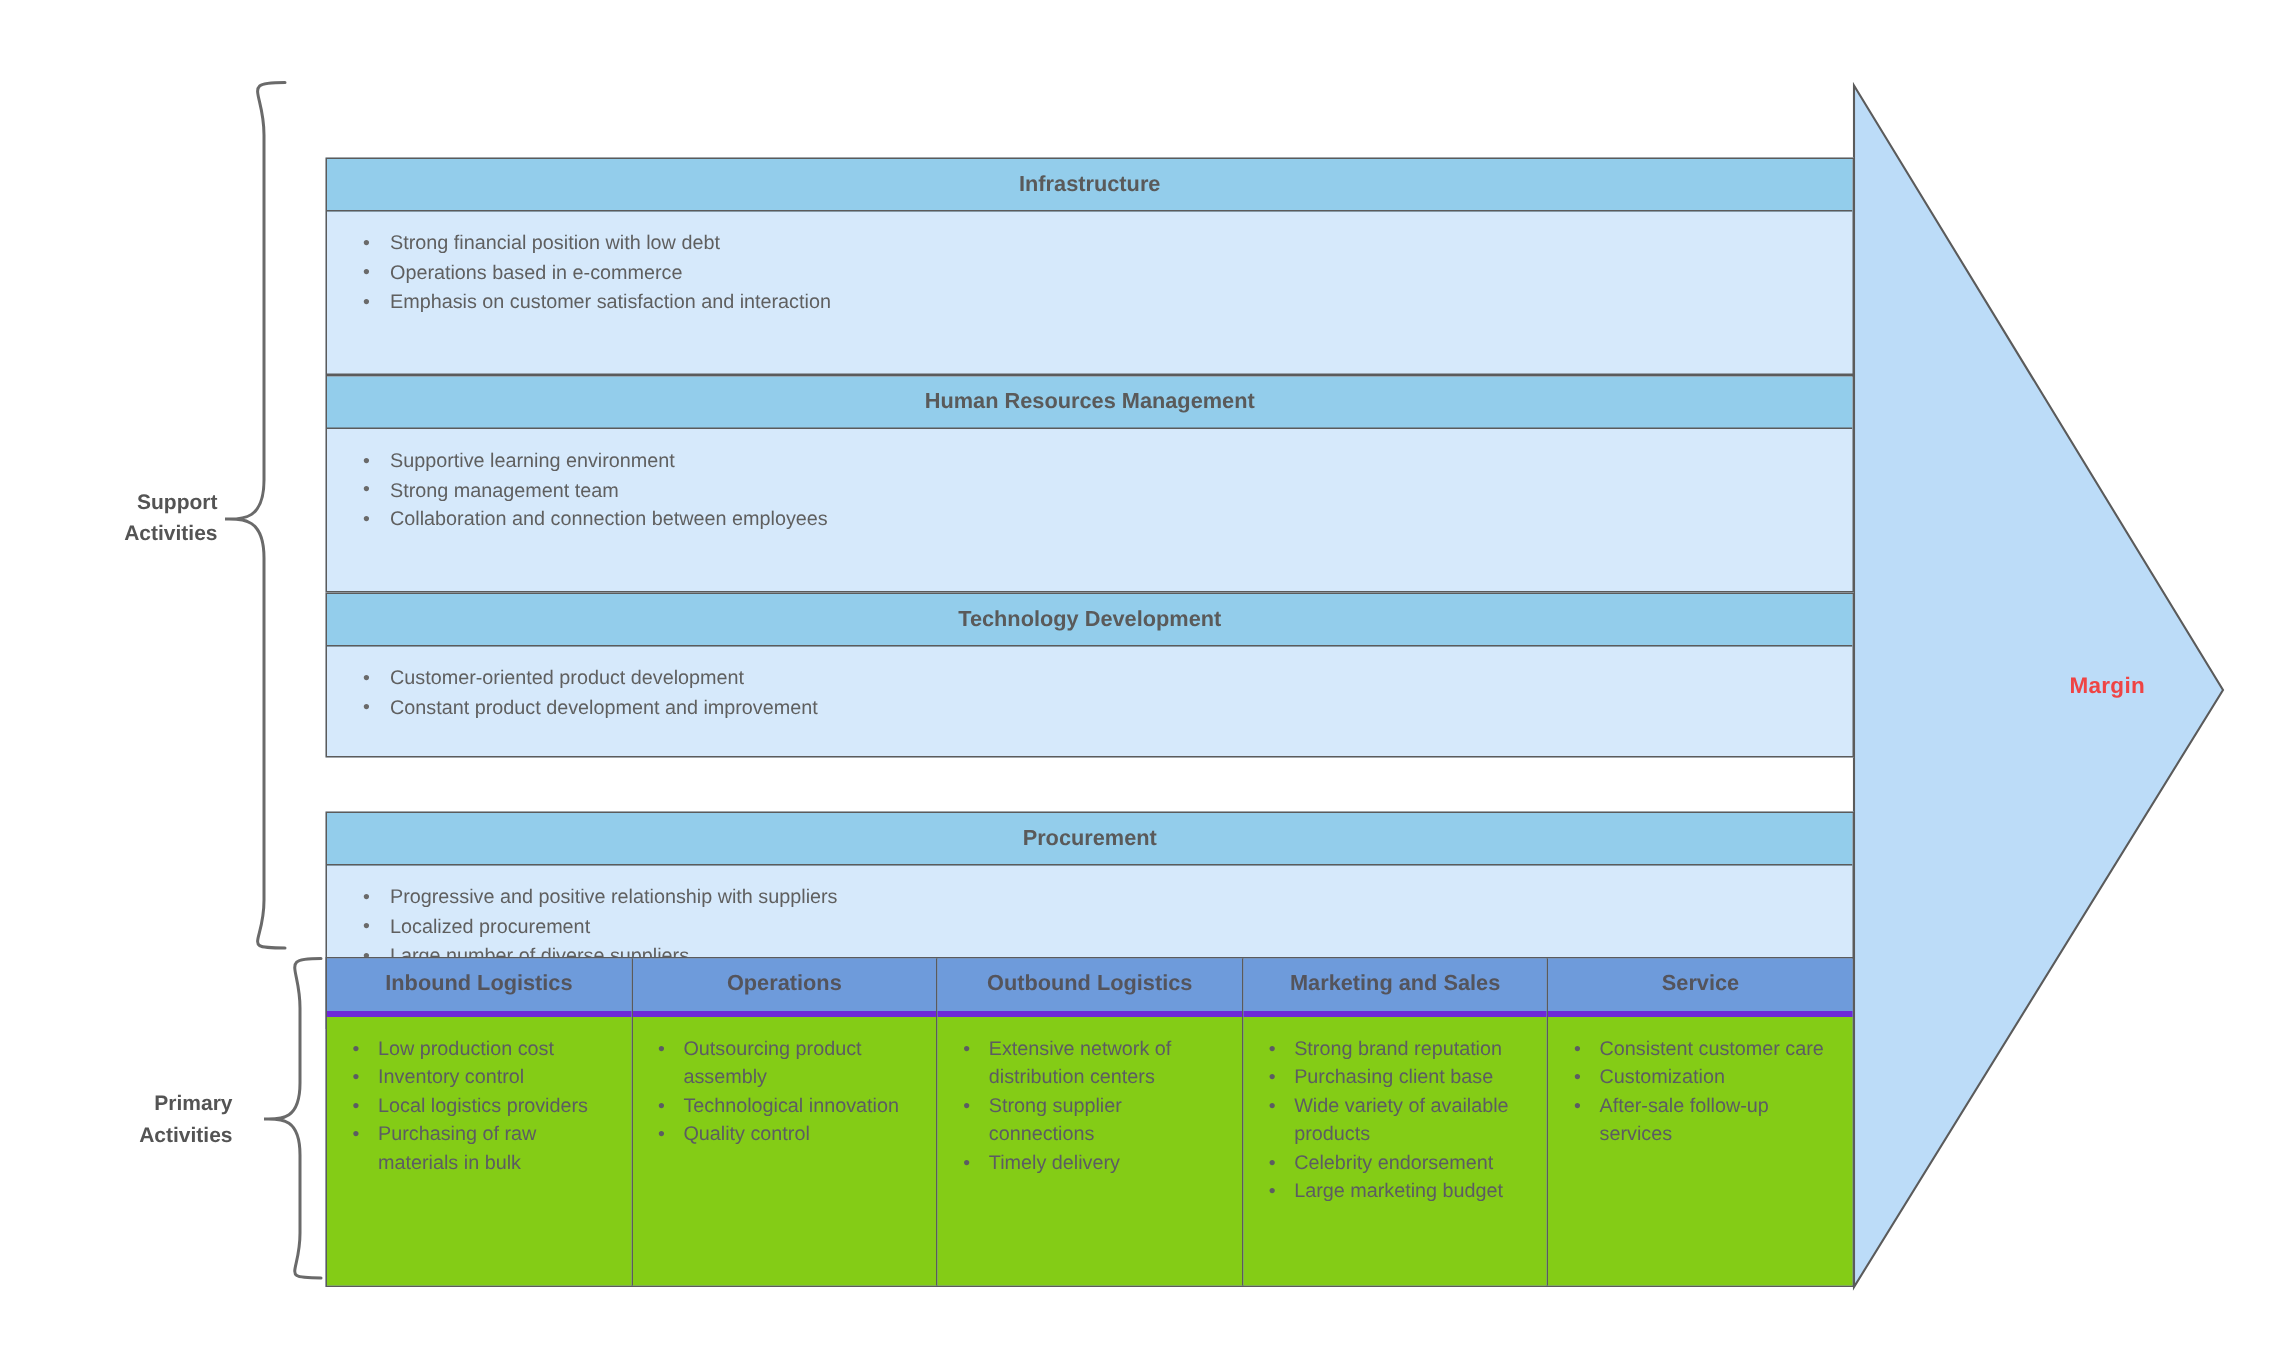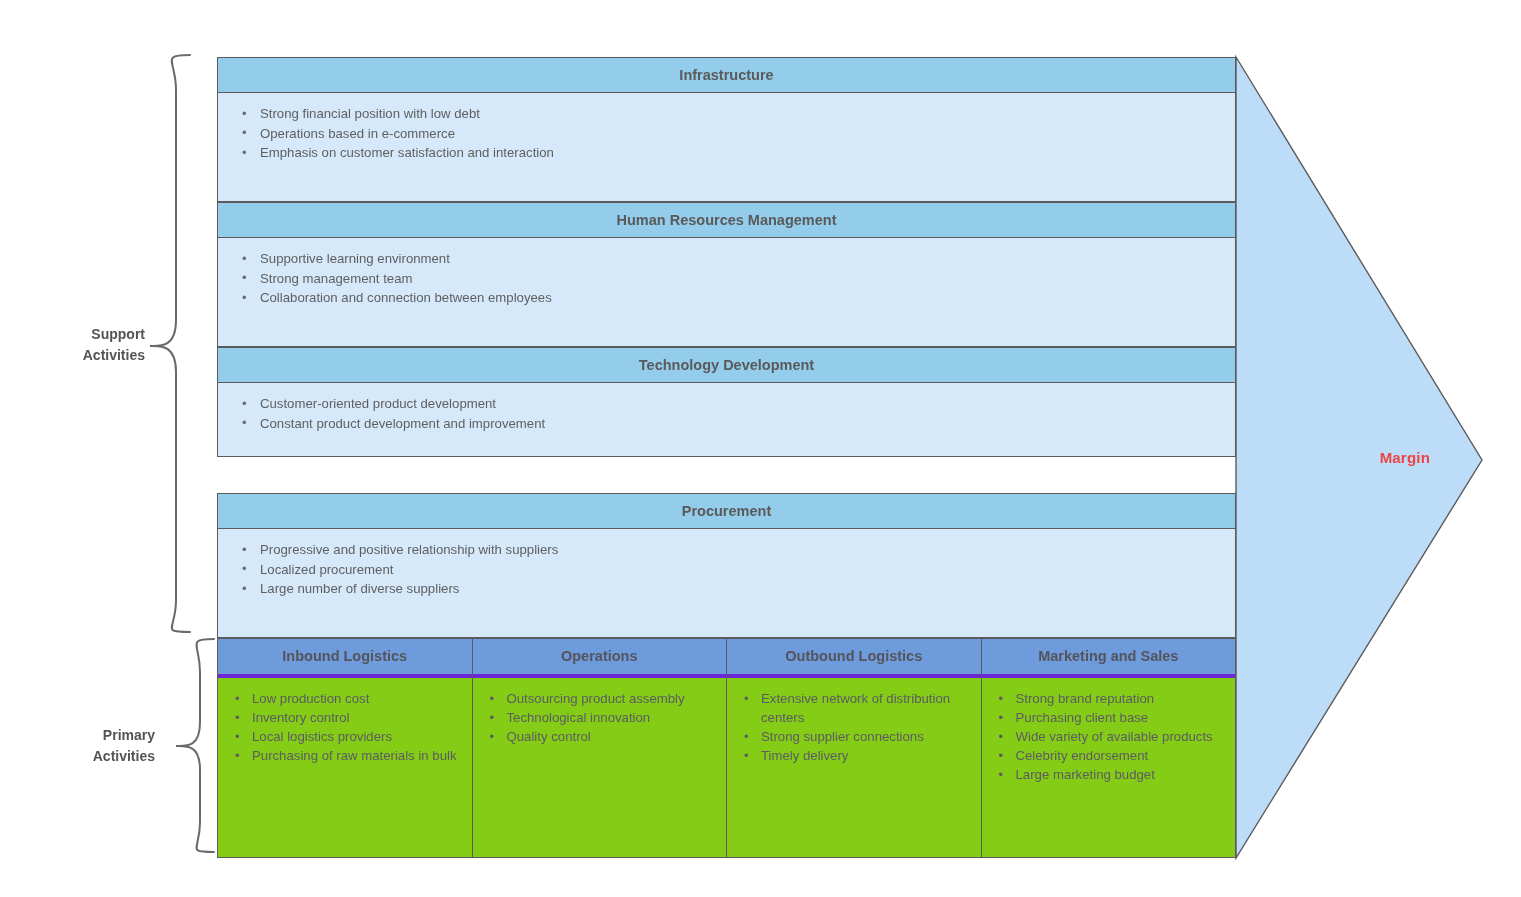--- a/index.html
+++ b/index.html
@@ -53,20 +53,21 @@
   }
 
   .support-row {
     position: absolute;
     left: 0;
     width: 1019px;
     box-sizing: border-box;
     border: 1px solid #5b5b5b;
     background: #d6e9fb;
     overflow: hidden;
+    margin-top: 48px;
   }
   .support-row .row-head {
     height: 34px;
     line-height: 34px;
     background: #93cdeb;
     border-bottom: 1px solid #5b5b5b;
     text-align: center;
     font-size: 14.5px;
     font-weight: bold;
     color: #5a5a5a;
@@ -297,16 +298,26 @@
           <ul class="bullets">
             <li>Strong brand reputation</li>
             <li>Purchasing client base</li>
             <li>Wide variety of available products</li>
             <li>Celebrity endorsement</li>
             <li>Large marketing budget</li>
           </ul>
         </div>
       </div>
 
+      <div class="primary-col">
+        <div class="col-head">Service</div>
+        <div class="col-body">
+          <ul class="bullets">
+            <li>Consistent customer care</li>
+            <li>Customization</li>
+            <li>After-sale follow-up services</li>
+          </ul>
+        </div>
+      </div>
 
     </div>
   </div>
 </div>
 
 </body></html>

